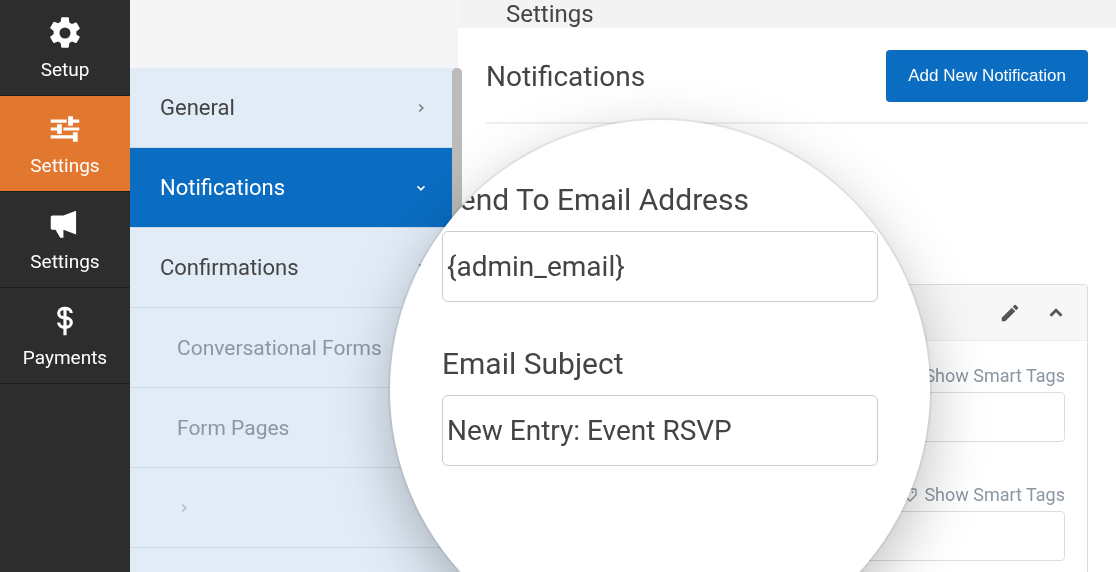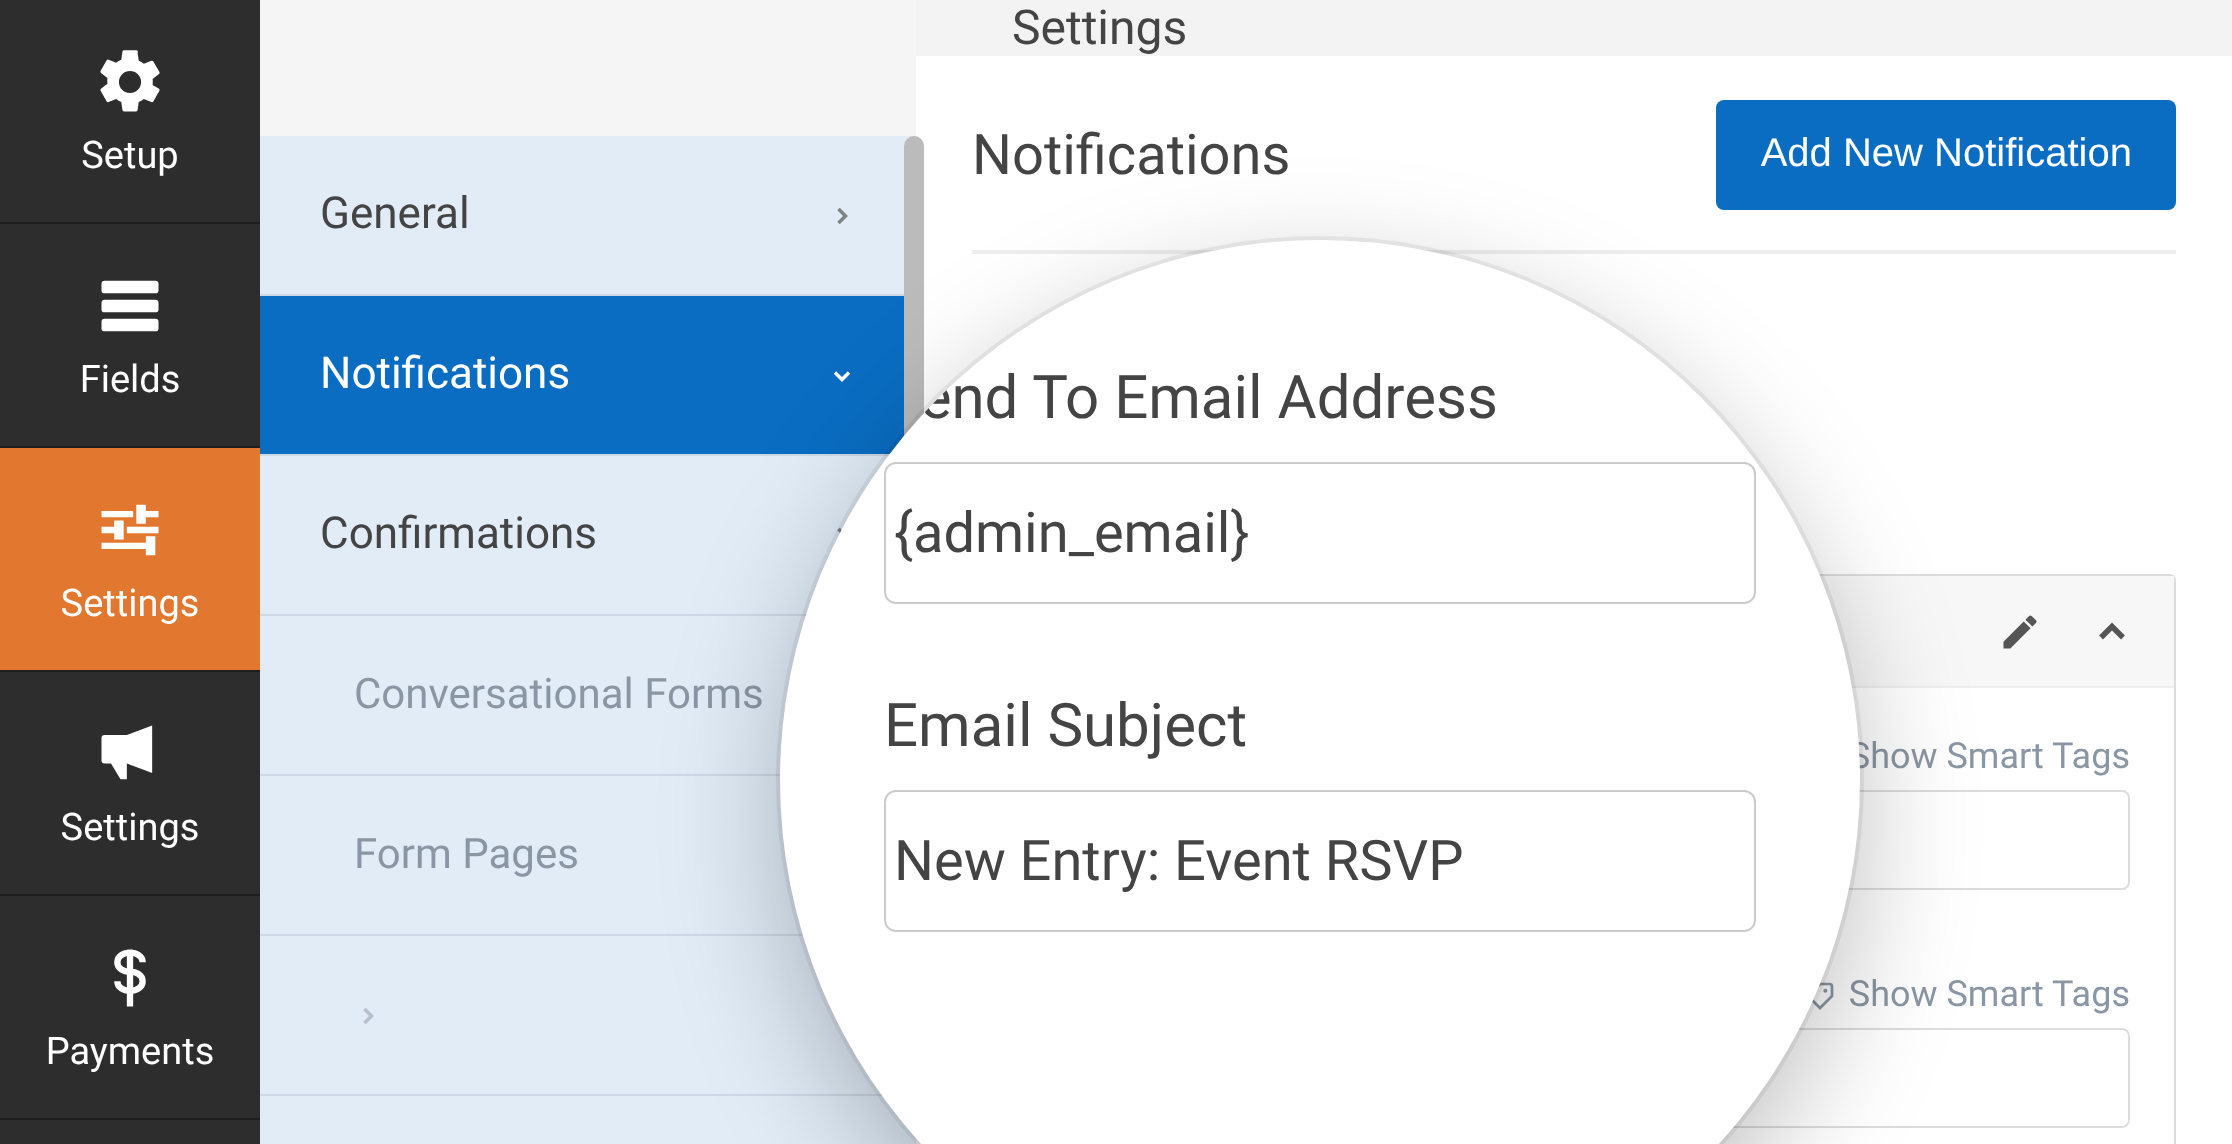--- a/index.html
+++ b/index.html
@@ -15,21 +15,21 @@
 
   
   .main-nav {
     width: 130px;
     background: #2d2d2d;
     display: flex;
     flex-direction: column;
     flex-shrink: 0;
   }
   .main-nav-item {
-    height: 112px;
+    height: 96px;
     display: flex;
     flex-direction: column;
     align-items: center;
     justify-content: center;
     color: #fff;
     font-size: 19px;
     cursor: pointer;
     border-bottom: 1px solid #1e1e1e;
   }
   .main-nav-item.active { background: #e27730; }
@@ -92,21 +92,21 @@
   }
   .notif-title {
     font-size: 28px;
     font-weight: 400;
     color: #444;
   }
   .add-btn {
     background: #0a6dc2;
     color: #fff;
     border: none;
-    font-size: 20px;
+    font-size: 17px;
     padding: 16px 22px;
     border-radius: 4px;
     cursor: pointer;
   }
 
   .card {
     margin-top: 160px;
     border: 1px solid #ddd;
     border-radius: 3px;
     background: #fff;
@@ -195,28 +195,20 @@
 <body>
 
 <div class="layout">
 
   <nav class="main-nav">
     <div class="main-nav-item">
       <svg viewBox="0 0 24 24">
           <path d="M19.14,12.94a7,7,0,0,0,.05-.94,7,7,0,0,0-.05-.94l2.03-1.58a.5.5,0,0,0,.12-.64l-1.92-3.32a.5.5,0,0,0-.6-.22l-2.39.96a7.07,7.07,0,0,0-1.62-.94l-.36-2.54A.5.5,0,0,0,13.9,2H10.1a.5.5,0,0,0-.49.42L9.25,4.96a7.07,7.07,0,0,0-1.62.94l-2.39-.96a.5.5,0,0,0-.6.22L2.72,8.48a.5.5,0,0,0,.12.64L4.87,10.7a7,7,0,0,0-.05.94,7,7,0,0,0,.05.94L2.84,14.16a.5.5,0,0,0-.12.64l1.92,3.32a.5.5,0,0,0,.6.22l2.39-.96a7.07,7.07,0,0,0,1.62.94l.36,2.54a.5.5,0,0,0,.49.42h3.8a.5.5,0,0,0,.49-.42l.36-2.54a7.07,7.07,0,0,0,1.62-.94l2.39.96a.5.5,0,0,0,.6-.22l1.92-3.32a.5.5,0,0,0-.12-.64ZM12,15.5A3.5,3.5,0,1,1,15.5,12,3.5,3.5,0,0,1,12,15.5Z"></path>
         </svg>
       <span>Setup</span>
-    </div>
-    <div class="main-nav-item">
-      <svg viewBox="0 0 24 24">
-          <rect x="3" y="4" width="18" height="4" rx="1"></rect>
-          <rect x="3" y="10" width="18" height="4" rx="1"></rect>
-          <rect x="3" y="16" width="18" height="4" rx="1"></rect>
-        </svg>
-      <span>Fields</span>
     </div>
     <div class="main-nav-item active">
       <svg viewBox="0 0 24 24">
           <path d="M3 6h10v2H3zM17 6h4v2h-4zM14 4h3v6h-3zM3 11h4v2H3zM11 11h10v2H11zM7 9h3v6H7zM3 16h14v2H3zM21 16h0v2h0zM17 14h3v6h-3z"></path>
         </svg>
       <span>Settings</span>
     </div>
     <div class="main-nav-item">
       <svg viewBox="0 0 24 24">
           <path d="M3 10v4a1 1 0 0 0 1 1h2l3 5h2v-5l8 3V3l-8 3H4a1 1 0 0 0-1 1z"></path>

